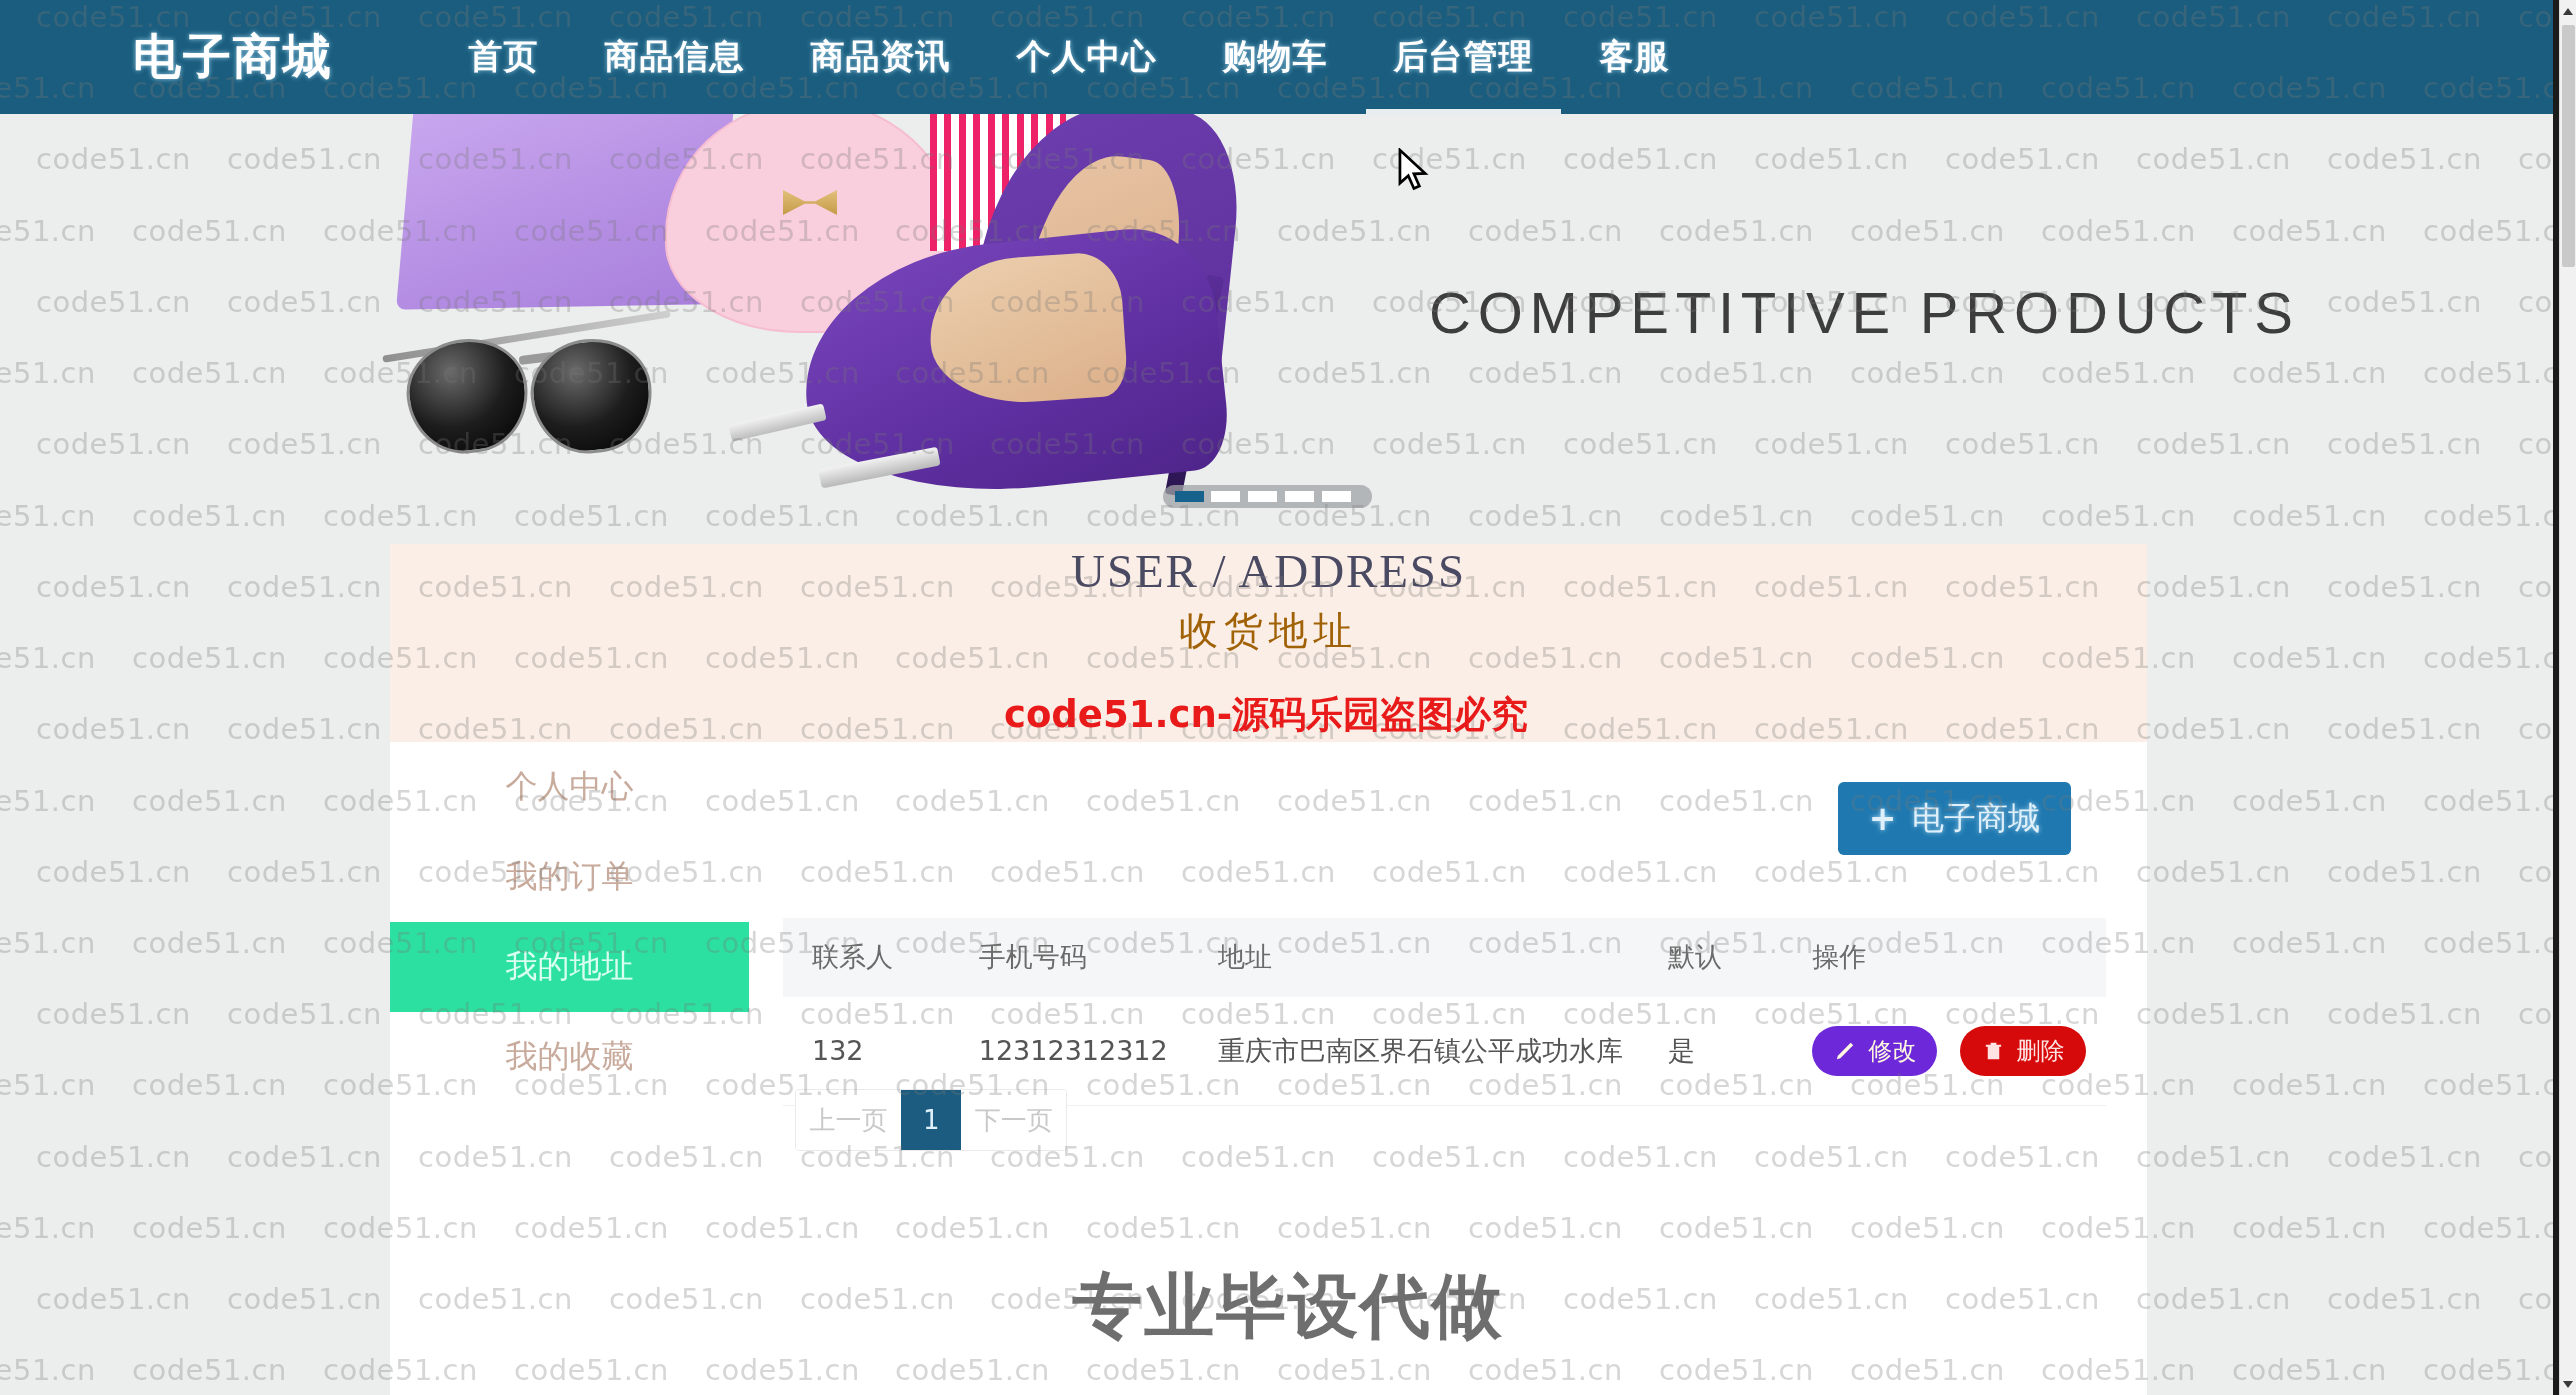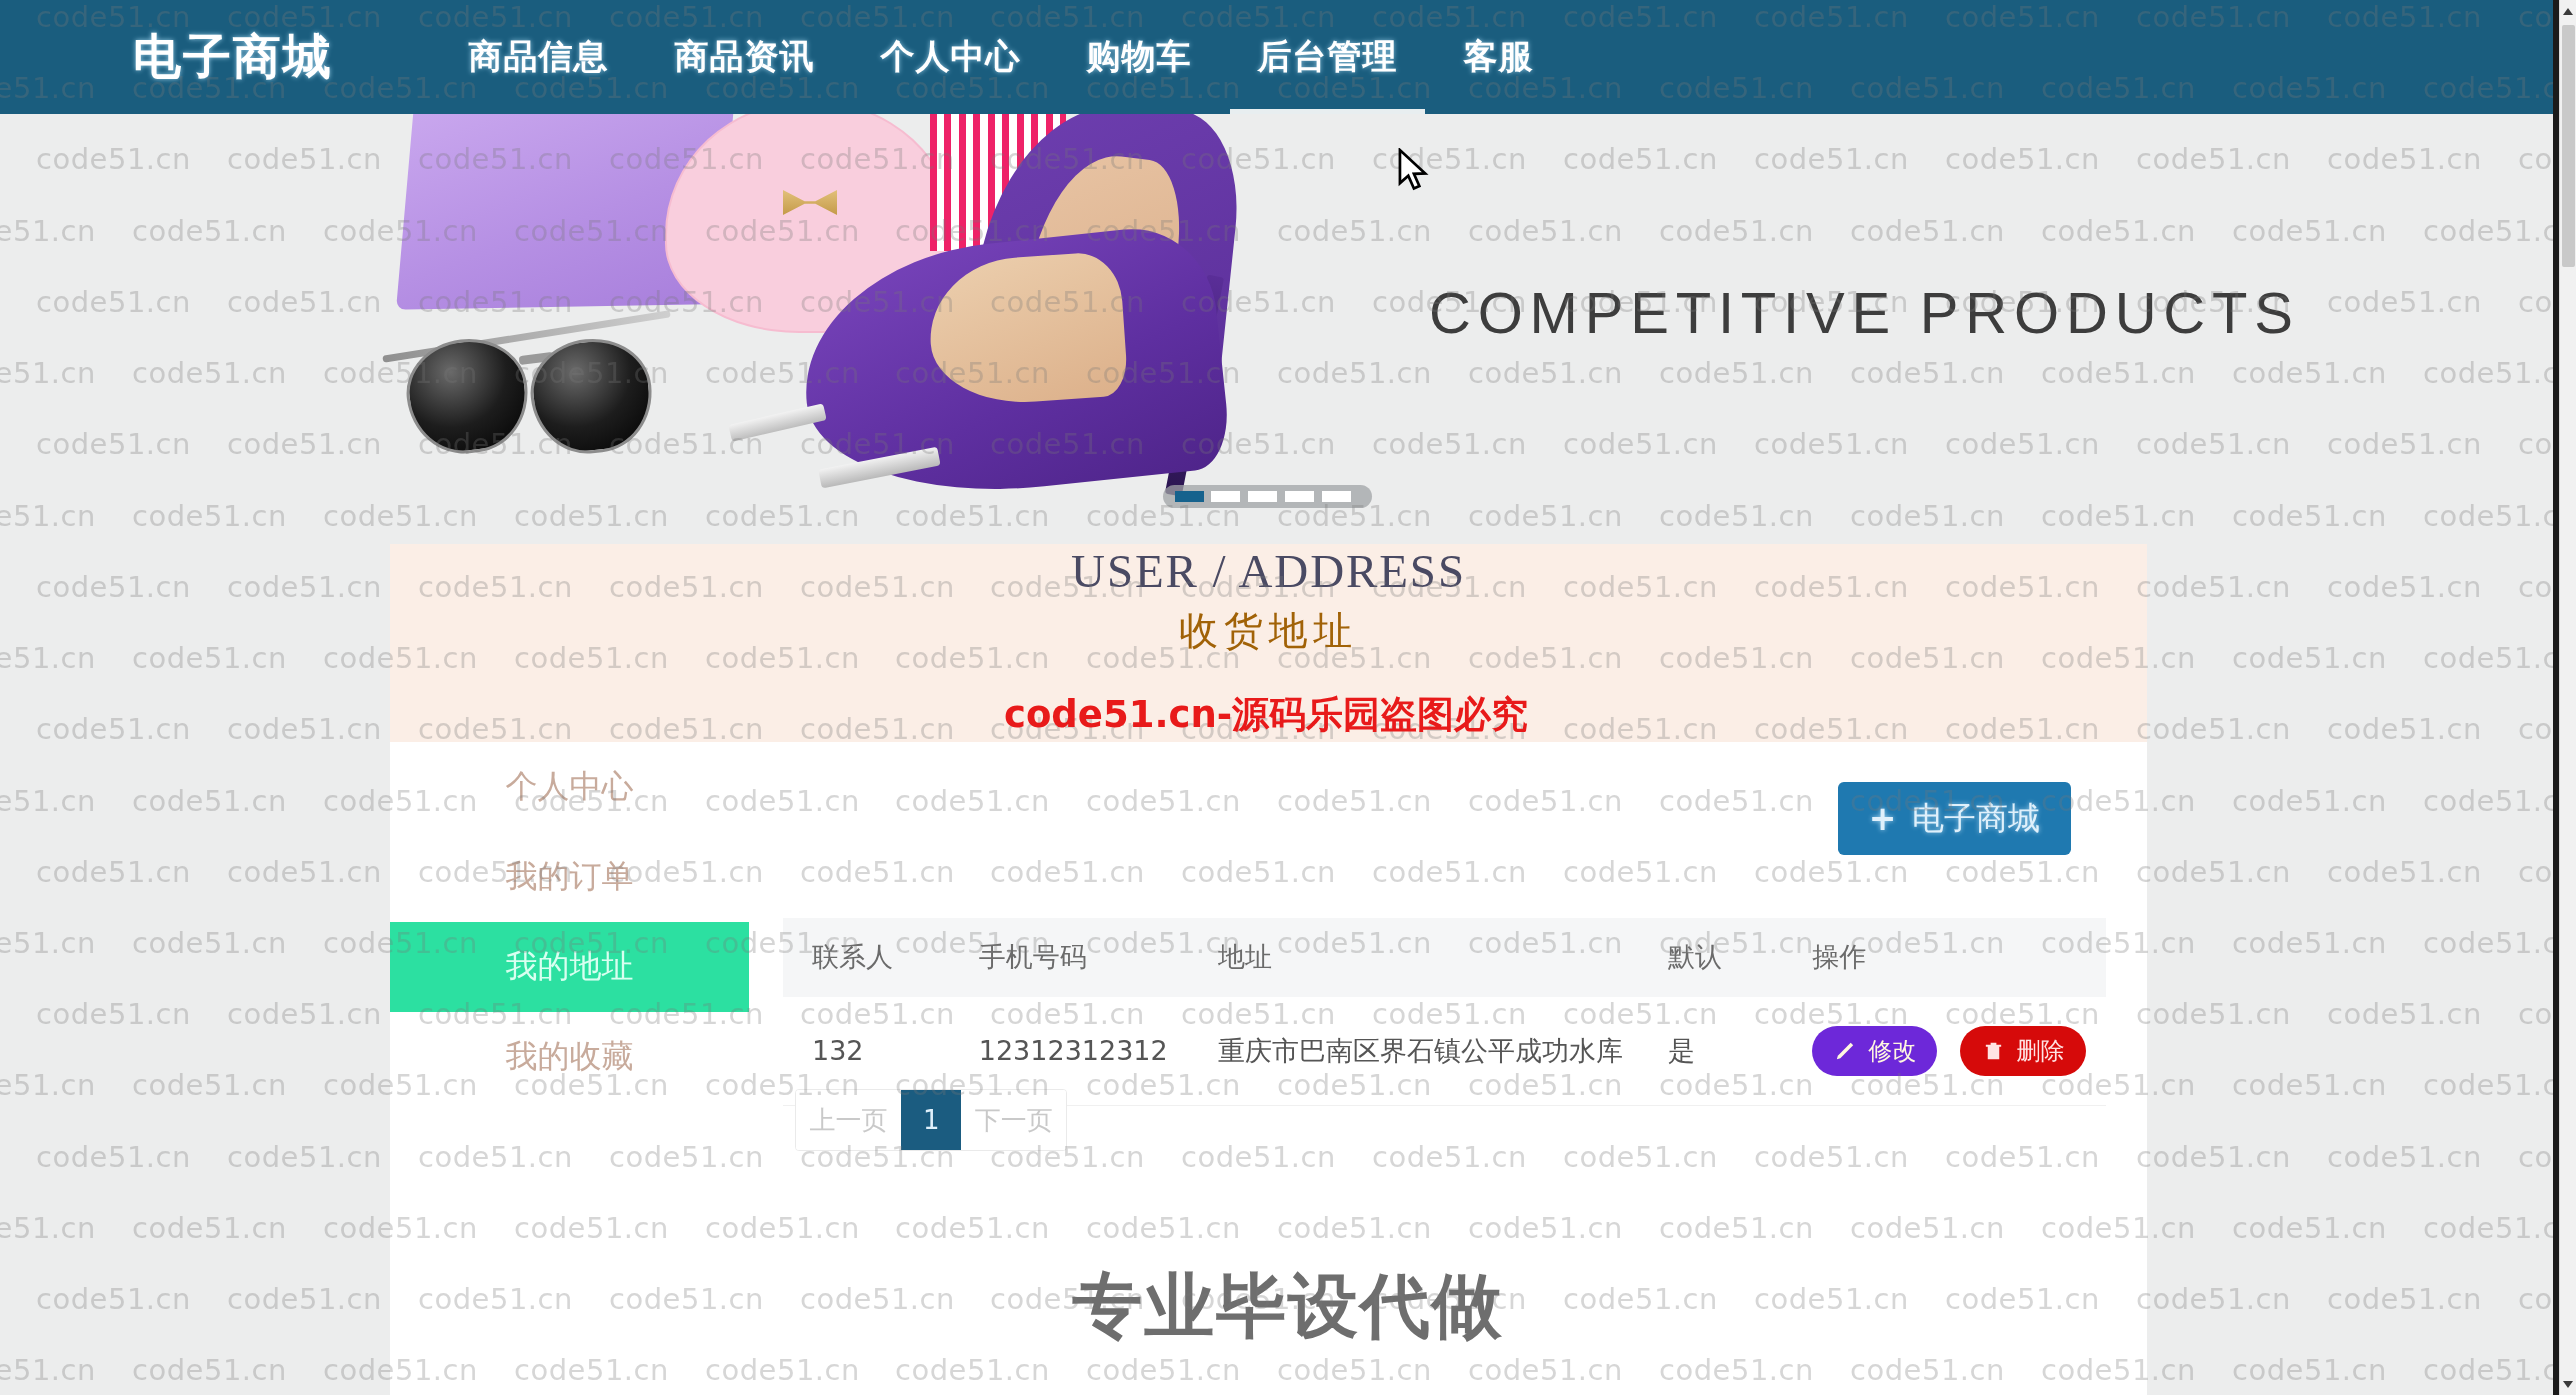--- a/index.html
+++ b/index.html
@@ -432,20 +432,23 @@
     <div class="pg">上一页</div>
     <div class="pg num">1</div>
     <div class="pg">下一页</div>
   </div>
 
   <div class="promo">专业毕设代做</div>
 
   <div class="topbar">
     <div class="brand">电子商城</div>
     <div class="navlist" id="navlist">
+        <div class="navitem">
+          <span>首页</span>
+        </div>
         <div class="navitem">
           <span>商品信息</span>
         </div>
         <div class="navitem">
           <span>商品资讯</span>
         </div>
         <div class="navitem">
           <span>个人中心</span>
         </div>
         <div class="navitem">

